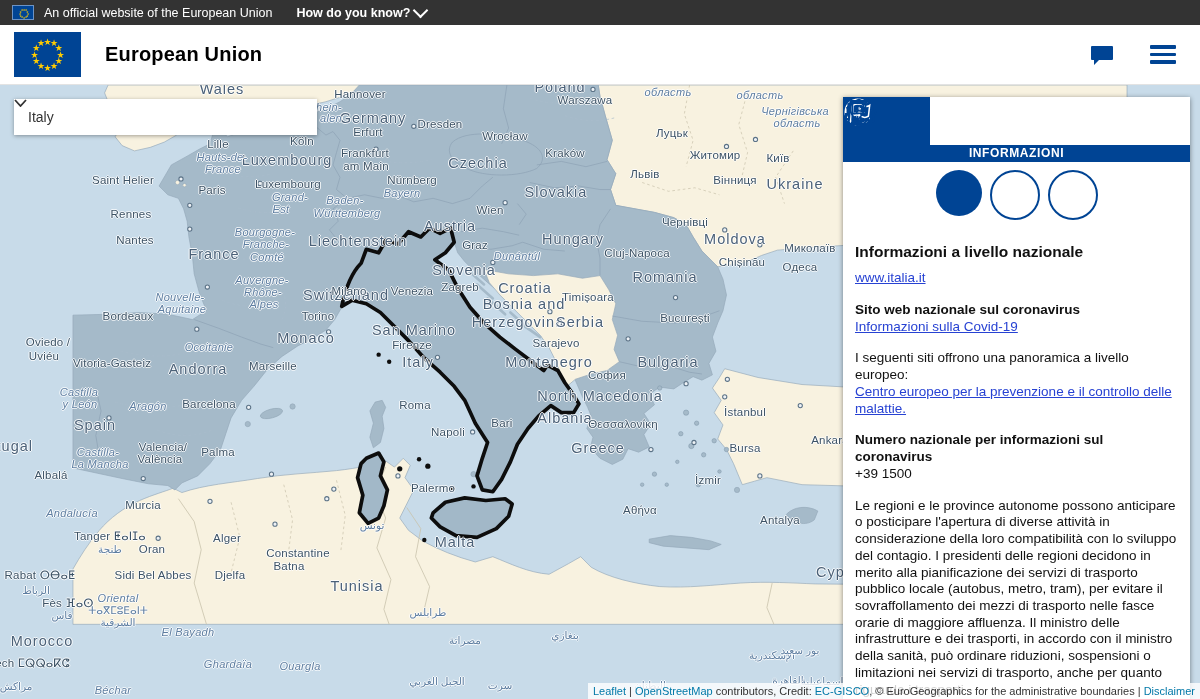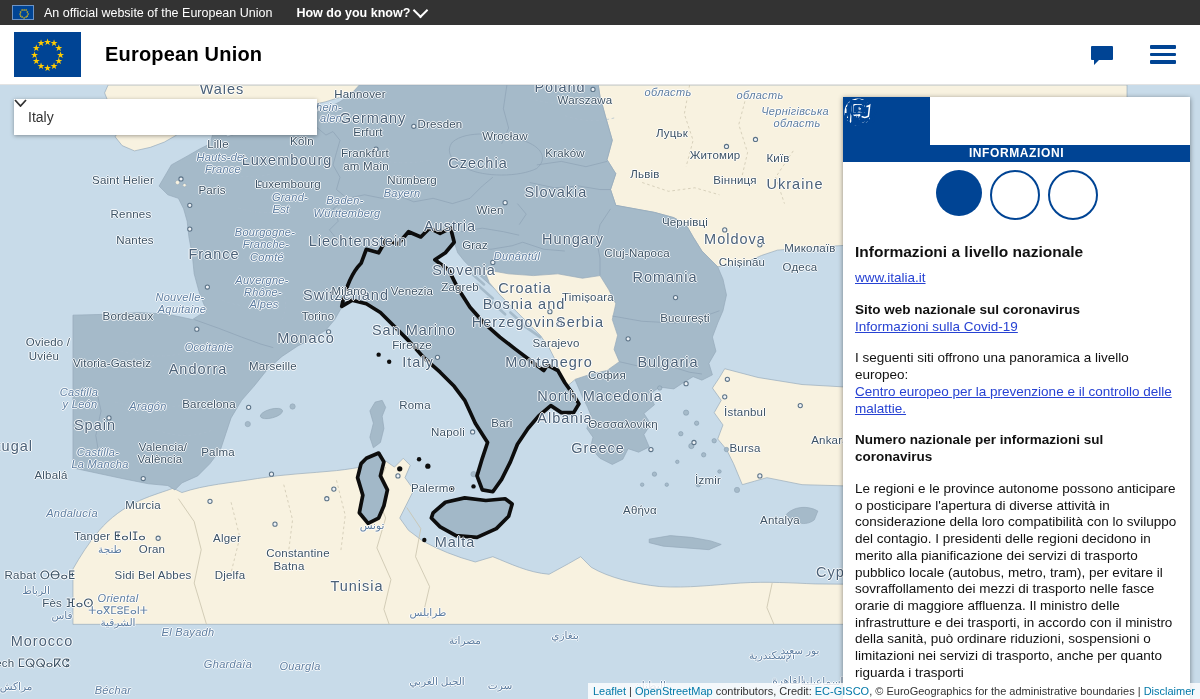--- a/index.html
+++ b/index.html
@@ -510,19 +510,20 @@
         <div class="cb-h">Informazioni a livello nazionale</div>
         <a href="#" class="cb-l">www.italia.it</a>
         <div class="cb-gap"></div>
         <div class="cb-b">Sito web nazionale sul coronavirus</div>
         <a href="#" class="cb-l">Informazioni sulla Covid-19</a>
         <div class="cb-gap"></div>
         <div class="cb-t">I seguenti siti offrono una panoramica a livello europeo:</div>
         <a href="#" class="cb-l">Centro europeo per la prevenzione e il controllo delle malattie.</a>
         <div class="cb-gap"></div>
         <div class="cb-b">Numero nazionale per informazioni sul coronavirus</div>
+        <div class="cb-t">+39 1500</div>
         <div class="cb-gap"></div>
         <div class="cb-t">Le regioni e le province autonome possono anticipare o posticipare l'apertura di diverse attività in considerazione della loro compatibilità con lo sviluppo del contagio. I presidenti delle regioni decidono in merito alla pianificazione dei servizi di trasporto pubblico locale (autobus, metro, tram), per evitare il sovraffollamento dei mezzi di trasporto nelle fasce orarie di maggiore affluenza. Il ministro delle infrastrutture e dei trasporti, in accordo con il ministro della sanità, può ordinare riduzioni, sospensioni o limitazioni nei servizi di trasporto, anche per quanto riguarda i trasporti</div>
       </div>
   </div>
 
   <div class="attribution" id="attribution"><span class="attr-link">Leaflet</span><span> | </span><span class="attr-link">OpenStreetMap</span><span> contributors, Credit: </span><span class="attr-link">EC-GISCO</span><span>, © EuroGeographics for the administrative boundaries | </span><span class="attr-link">Disclaimer</span></div>
 </div>
 
 </body></html>

